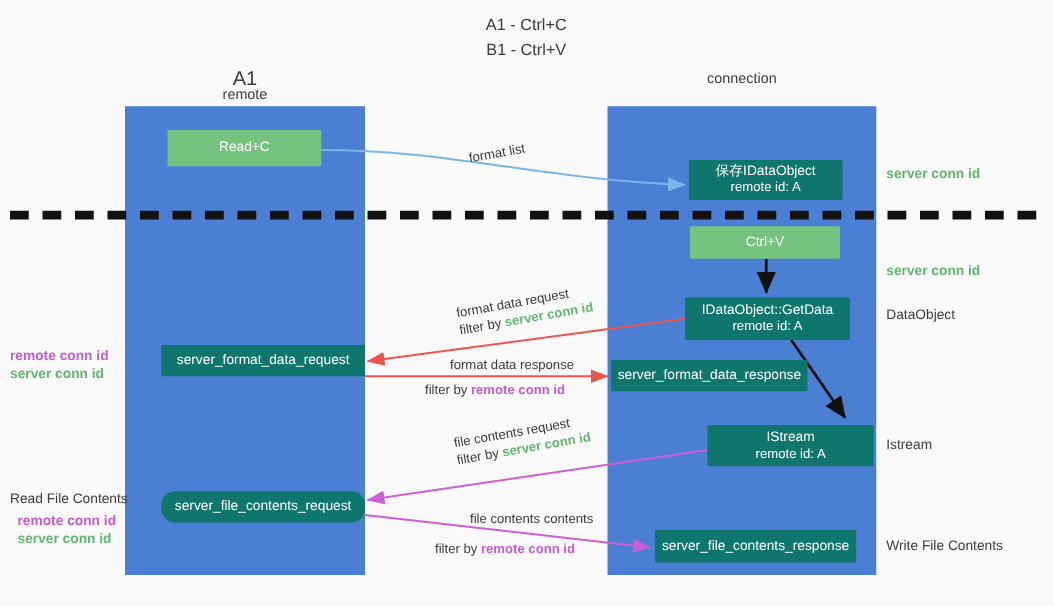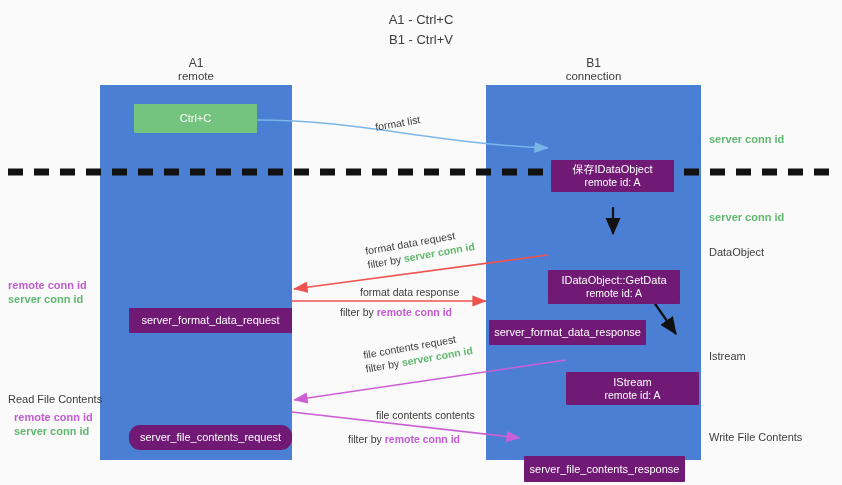--- a/index.html
+++ b/index.html
@@ -37,35 +37,35 @@
     line-height: 20px;
     white-space: pre;
   }
   .lane-head {
     position: absolute;
     text-align: center;
     font-size: 11.5px;
     color: #3c3c3c;
     line-height: 13px;
   }
-  .lane-head .ttl { font-size: 12px; }
+  .lane-head .ttl { font-size: 16px; }
   .node {
     position: absolute;
     box-sizing: border-box;
     display: flex;
     flex-direction: column;
     align-items: center;
     justify-content: center;
     color: #ffffff;
     font-size: 11px;
     line-height: 13px;
     text-align: center;
     border-radius: 1px;
   }
-  .node.orange { background: #701a75; margin-top: 32px; }
+  .node.orange { background: #0f766e; }
   .node.green  { background: #74c37f; }
   .node .l2 { font-size: 10.5px; }
 
   .edge-label {
     position: absolute;
     font-size: 10.5px;
     color: #3c3c3c;
     white-space: nowrap;
     line-height: 14px;
   }
@@ -102,21 +102,20 @@
 B1 - Ctrl+V</div>
 
   <div class="lane" style="left:100px; top:85px; width:192px; height:375px;"></div>
   <div class="lane" style="left:486px; top:85px; width:215px; height:375px;"></div>
 
   <div class="lane-head" style="left:100px; top:57px; width:192px;">
     <div class="ttl">A1</div>
     <div>remote</div>
   </div>
   <div class="lane-head" style="left:486px; top:57px; width:215px;">
-    <div class="ttl">B1</div>
     <div>connection</div>
   </div>
 
   <svg id="wire">
     <defs>
       <marker id="ah-blue" markerWidth="9" markerHeight="7" refX="8.5" refY="3.5" orient="auto">
         <polygon points="0 0, 9 3.5, 0 7" fill="#7ab6e8"></polygon>
       </marker>
       <marker id="ah-red" markerWidth="9" markerHeight="7" refX="8.5" refY="3.5" orient="auto">
         <polygon points="0 0, 9 3.5, 0 7" fill="#ef5350"></polygon>
@@ -140,28 +139,31 @@
     <line x1="548" y1="255" x2="294" y2="289" stroke="#ef5350" stroke-width="1.6" marker-end="url(#ah-red)"></line>
 
     <line x1="292" y1="301" x2="486" y2="301" stroke="#ef5350" stroke-width="1.6" marker-end="url(#ah-red)"></line>
 
     <line x1="566" y1="360" x2="294" y2="400" stroke="#cc5fd6" stroke-width="1.6" marker-end="url(#ah-mag)"></line>
 
     <line x1="292" y1="412" x2="520" y2="438" stroke="#cc5fd6" stroke-width="1.6" marker-end="url(#ah-mag)"></line>
   </svg>
 
   <div class="node green" style="left:134px; top:104px; width:123px; height:29px;">
-    <div>Ctrl+C</div>
+    <div>Read+C</div>
   </div>
 
   <div class="node orange" style="left:551px; top:128px; width:123px; height:32px;">
     <div>保存IDataObject</div>
     <div class="l2">remote id: A</div>
   </div>
 
+  <div class="node green" style="left:552px; top:181px; width:120px; height:26px;">
+    <div>Ctrl+V</div>
+  </div>
 
   <div class="node orange" style="left:548px; top:238px; width:132px; height:34px;">
     <div>IDataObject::GetData</div>
     <div class="l2">remote id: A</div>
   </div>
 
   <div class="node orange" style="left:129px; top:276px; width:163px; height:25px;">
     <div>server_format_data_request</div>
   </div>
 

